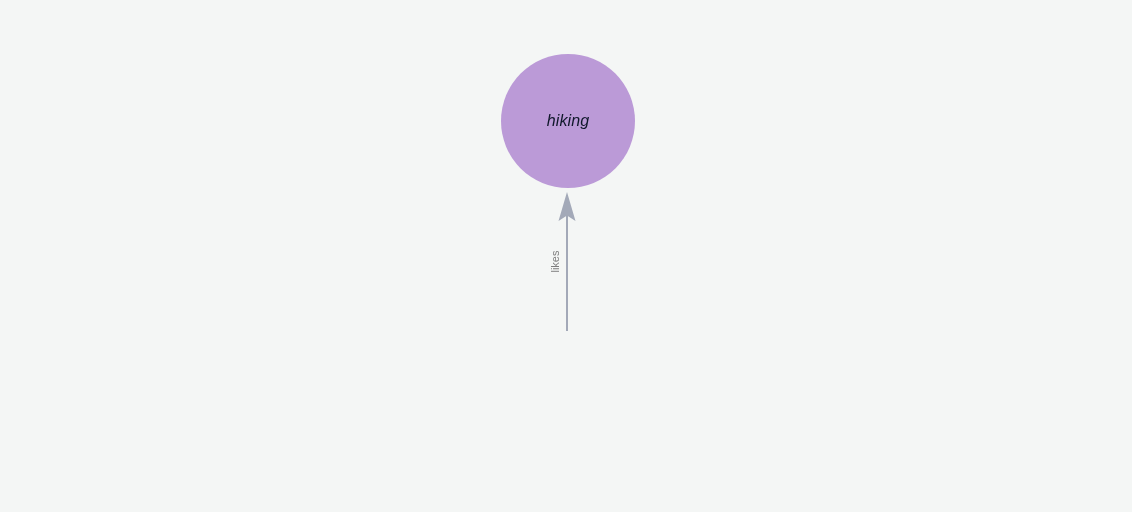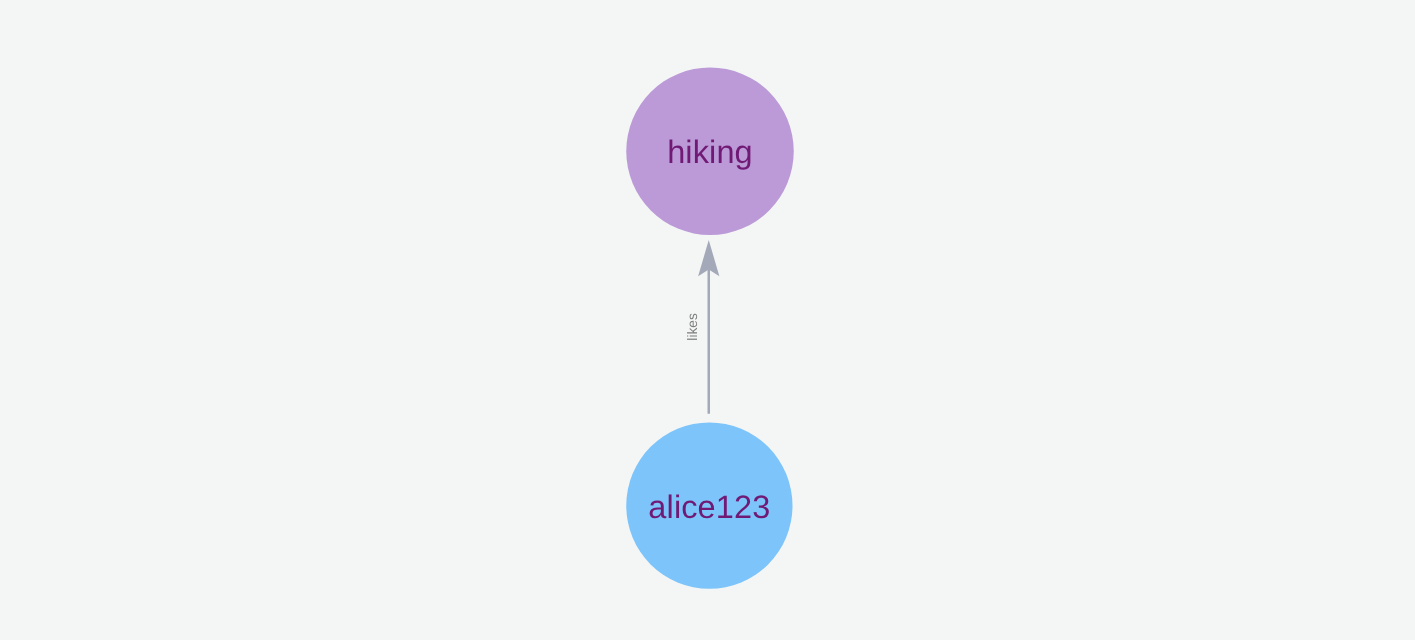--- a/index.html
+++ b/index.html
@@ -28,25 +28,26 @@
   .node {
     position: absolute;
     border-radius: 50%;
     display: flex;
     align-items: center;
     justify-content: center;
     box-sizing: border-box;
   }
   .node-label {
     font-family: "Liberation Sans", sans-serif;
-    font-size: 26px;
-    color: #701a75;
+    font-size: 16px;
+    color: #0f172a;
     line-height: 1;
     white-space: nowrap;
     letter-spacing: 0.1px;
+    font-style: italic;
   }
   #node-hiking {
     left: 501px;
     top: 54px;
     width: 134px;
     height: 134px;
     background: #bb9ad7;
   }
   #node-alice123 {
     left: 501px;
@@ -83,17 +84,14 @@
       <polygon points="567,192 575.5,221 567,215.5 558.5,221" fill="#a3a9b8"></polygon>
     </g>
   </svg>
 
   <div class="edge-label" id="edge-label-likes">likes</div>
 
   <div class="node" id="node-hiking">
     <span class="node-label">hiking</span>
   </div>
 
-  <div class="node" id="node-alice123">
-    <span class="node-label">alice123</span>
-  </div>
 
 </div>
 
 </body></html>

